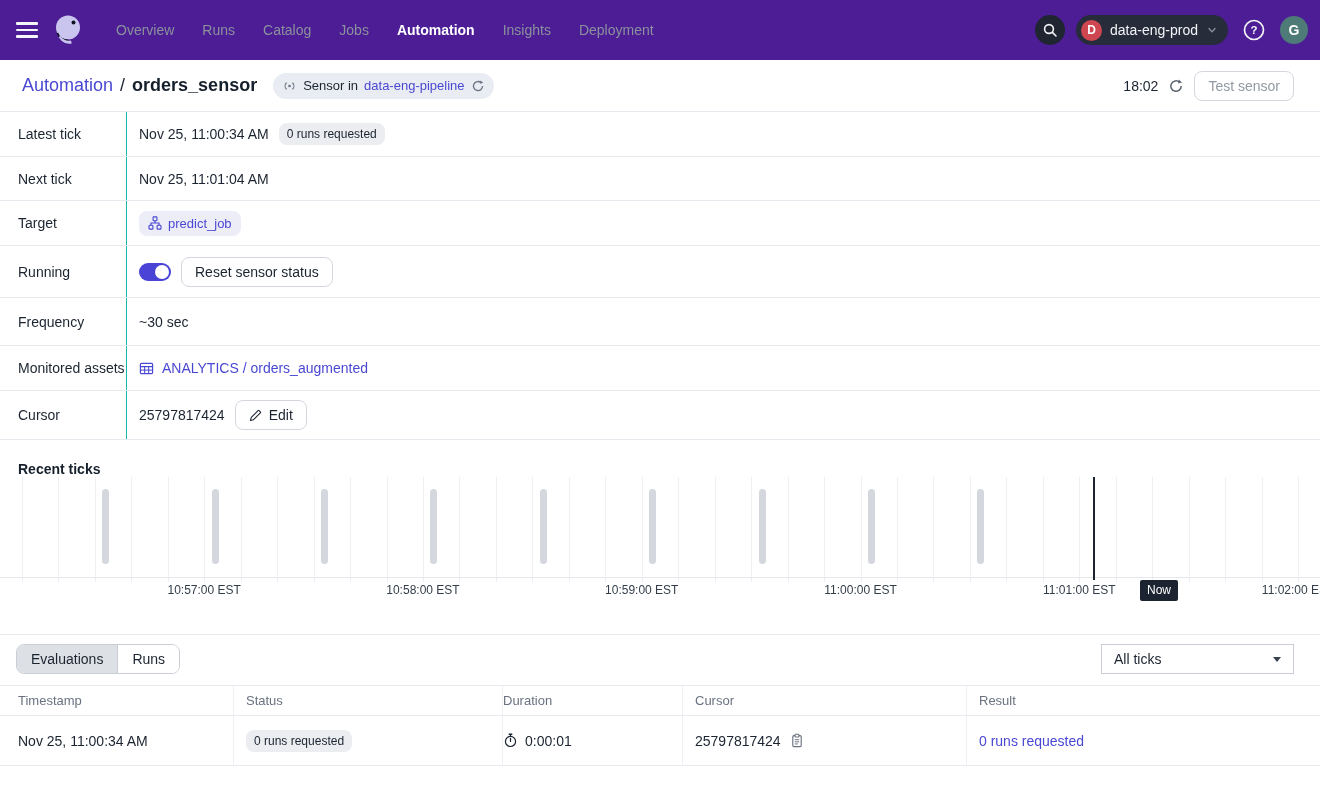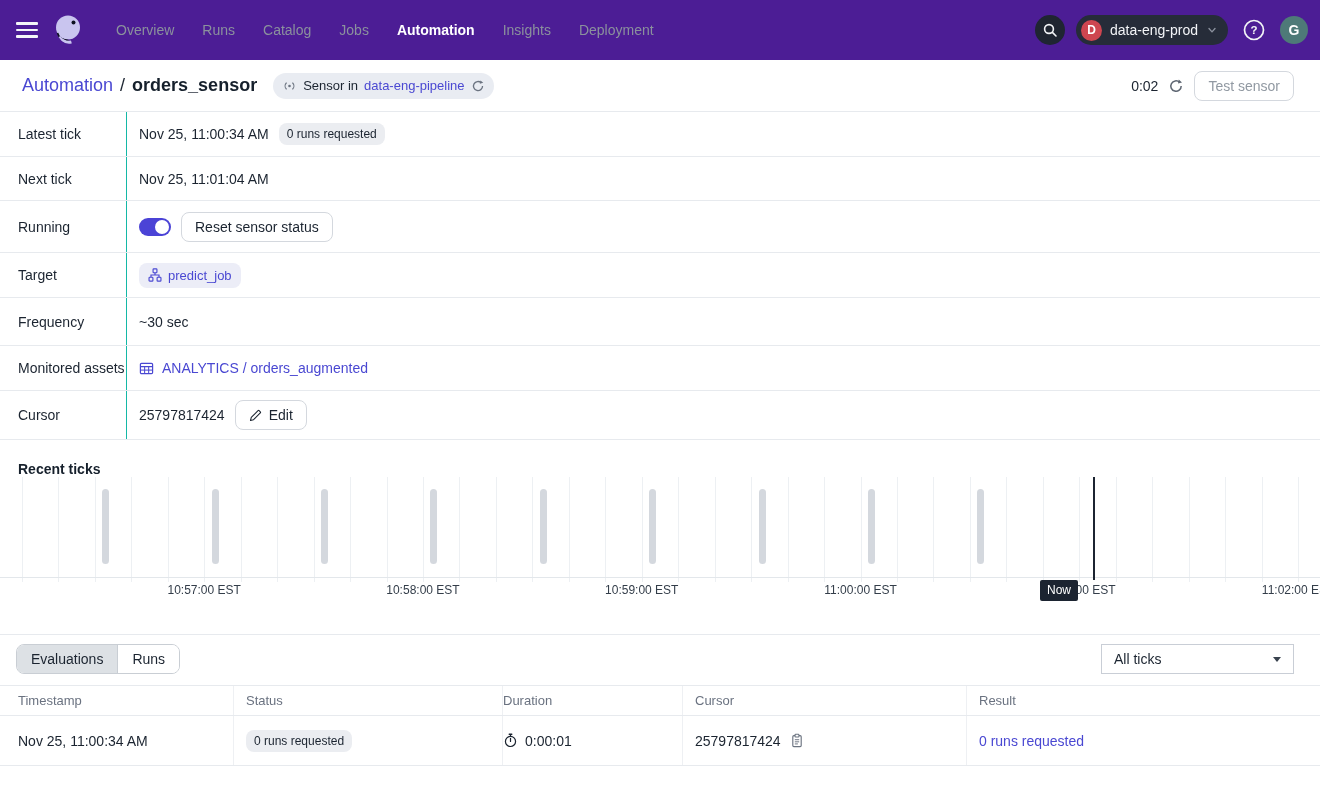--- a/index.html
+++ b/index.html
@@ -154,21 +154,21 @@
     <span>Sensor in</span>
     <span class="lnk">data-eng-pipeline</span>
     <span class="refresh">
       <svg width="14" height="14" viewBox="0 0 16 16">
           <path d="M13.2 8 a5.2 5.2 0 1 1-1.6-3.7" fill="none" stroke="currentColor" stroke-width="1.5"></path>
           <path d="M10.8 1.6 L14 4.4 L10 5.4 Z" fill="currentColor"></path>
         </svg>
     </span>
   </span>
   <div class="header-right">
-    <span class="countdown">0:02</span>
+    <span class="countdown">18:02</span>
     <span class="refresh-btn">
       <svg width="16" height="16" viewBox="0 0 16 16">
           <path d="M13.2 8 a5.2 5.2 0 1 1-1.6-3.7" fill="none" stroke="currentColor" stroke-width="1.5"></path>
           <path d="M10.8 1.6 L14 4.4 L10 5.4 Z" fill="currentColor"></path>
         </svg>
     </span>
     <button class="btn muted">Test sensor</button>
   </div>
 </div>
 
@@ -178,42 +178,42 @@
     <div class="dvalue">
       <span>Nov 25, 11:00:34 AM</span>
       <span class="pill">0 runs requested</span>
     </div>
   </div>
   <div class="drow h44">
     <div class="dlabel">Next tick</div>
     <div class="dvalue">
         <span>Nov 25, 11:01:04 AM</span>
       </div>
-  </div>
-  <div class="drow h52">
-    <div class="dlabel">Running</div>
-    <div class="dvalue">
-      <span class="toggle">
-          <span class="knob"></span>
-        </span>
-      <button class="btn">Reset sensor status</button>
-    </div>
   </div>
   <div class="drow">
     <div class="dlabel">Target</div>
     <div class="dvalue">
       <span class="chip">
         <svg width="14" height="14" viewBox="0 0 16 16">
             <rect x="5.8" y="1" width="4.4" height="4.4" rx="0.8" fill="none" stroke="currentColor" stroke-width="1.3"></rect>
             <rect x="1.2" y="10.6" width="4.4" height="4.4" rx="0.8" fill="none" stroke="currentColor" stroke-width="1.3"></rect>
             <rect x="10.4" y="10.6" width="4.4" height="4.4" rx="0.8" fill="none" stroke="currentColor" stroke-width="1.3"></rect>
             <path d="M8 5.4 v2.6 M3.4 10.6 V8 h9.2 v2.6" fill="none" stroke="currentColor" stroke-width="1.3"></path>
           </svg>
         <span>predict_job</span>
       </span>
+    </div>
+  </div>
+  <div class="drow h52">
+    <div class="dlabel">Running</div>
+    <div class="dvalue">
+      <span class="toggle">
+          <span class="knob"></span>
+        </span>
+      <button class="btn">Reset sensor status</button>
     </div>
   </div>
   <div class="drow h48">
     <div class="dlabel">Frequency</div>
     <div class="dvalue">
         <span>~30 sec</span>
       </div>
   </div>
   <div class="drow">
     <div class="dlabel">Monitored assets</div>
@@ -292,21 +292,21 @@
     <div class="tick-bar" style="left: 758.599px; background: rgb(212, 216, 222);"></div>
     <div class="tick-bar" style="left: 867.992px; background: rgb(212, 216, 222);"></div>
     <div class="tick-bar" style="left: 977.384px; background: rgb(212, 216, 222);"></div>
     <div class="time-label" style="left: 204.199px;">10:57:00 EST</div>
     <div class="time-label" style="left: 422.983px;">10:58:00 EST</div>
     <div class="time-label" style="left: 641.768px;">10:59:00 EST</div>
     <div class="time-label" style="left: 860.552px;">11:00:00 EST</div>
     <div class="time-label" style="left: 1079.34px;">11:01:00 EST</div>
     <div class="time-label" style="left: 1298.12px;">11:02:00 EST</div>
     <div class="now-line" style="left: 1092.92px;"></div>
-    <div class="now-badge" style="left: 1040px;">Now</div>
+    <div class="now-badge" style="left: 1140px;">Now</div>
   </div>
 <div class="gap-33"></div>
 
 <div class="evals">
   <div class="evals-bar">
     <div class="segmented">
       <span class="segment active">Evaluations</span>
       <span class="segment">Runs</span>
     </div>
     <div class="dropdown">

